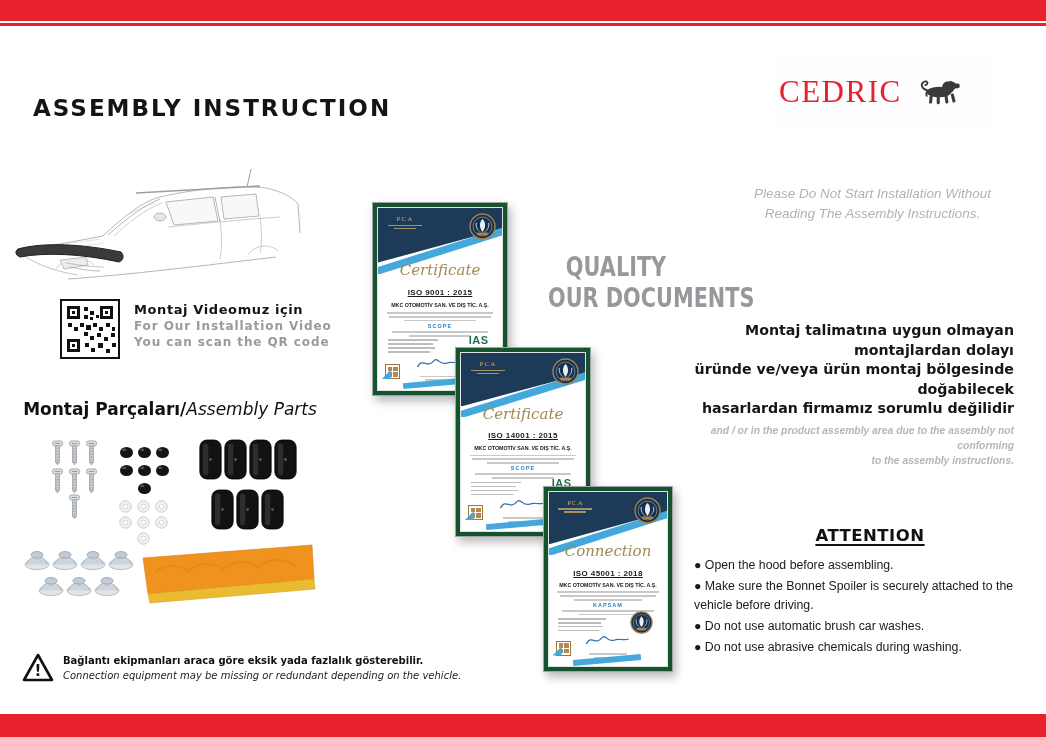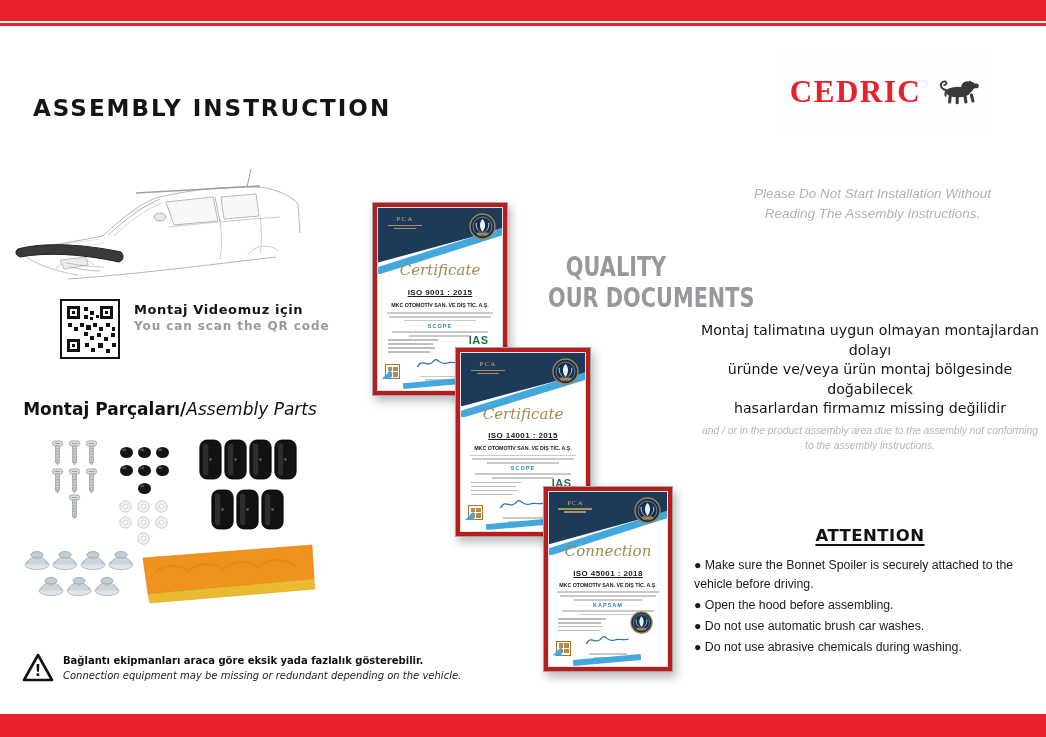--- a/index.html
+++ b/index.html
@@ -30,21 +30,21 @@
   
   .bottom-warning{position:absolute;left:22px;top:653px;display:flex;align-items:flex-start;}
   .bottom-warning .txt{margin-left:9px;font-family:"DejaVu Sans",sans-serif;}
   .bottom-warning .tr{font-weight:bold;font-size:10px;color:#101010;line-height:16px;}
   .bottom-warning .en{font-style:italic;font-size:10px;color:#222;line-height:14px;}
   
   .quality{position:absolute;left:531px;top:252px;width:170px;text-align:center;
      font-family:"DejaVu Sans",sans-serif;font-weight:bold;font-size:26px;color:#98989c;
      line-height:31px;transform:scaleX(.8);transform-origin:center;white-space:nowrap;}
   
-  .cert{position:absolute;background:#b91c1c;border:1px solid #9ea4a8;
+  .cert{position:absolute;background:#14532d;border:1px solid #9ea4a8;
         box-shadow:3px 5px 9px rgba(0,0,0,.28);}
   .cert1{left:372px;top:202px;width:134px;height:192px;z-index:1;}
   .cert2{left:455px;top:347px;width:134px;height:188px;z-index:2;}
   .cert3{left:543px;top:486px;width:128px;height:184px;z-index:3;}
   .cert-inner{position:absolute;inset:4px;background:#fff;border:1px solid #e0e2e4;overflow:hidden;}
   .cert-band{position:absolute;top:0;left:0;width:100%;height:30%;background:#1d3a58;
      clip-path:polygon(0 0,100% 0,100% 38%,0 100%);}
   .cert-stripe{position:absolute;top:0;left:0;width:100%;height:36%;background:#45a8dc;
      clip-path:polygon(0 90%,100% 30%,100% 42%,0 102%);}
   .cert-org{position:absolute;top:4%;left:8%;color:#c7a964;text-align:center;
@@ -73,26 +73,26 @@
   .cert-seal{position:absolute;bottom:6%;left:6%;width:15px;height:15px;border:1.5px solid #a4742f;
      display:grid;grid-template-columns:1fr 1fr;gap:1px;padding:1.5px;box-sizing:border-box;}
   .cert-seal i{background:#a4742f;opacity:.85;}
   .cert-ribbon{position:absolute;bottom:2%;left:20%;width:58%;height:6px;background:#45a8dc;
      transform:rotate(-5deg);}
   .cert-ribbon2{position:absolute;bottom:6%;left:3%;width:9px;height:13px;background:#45a8dc;
      clip-path:polygon(0 100%,100% 30%,100% 100%);}
   .cert-mid-emblem{position:absolute;top:68.5%;right:12%;}
   
   .logo-box{position:absolute;left:779px;top:54px;width:213px;height:76px;background:#fefefe;
-     display:flex;align-items:center;justify-content:center;font-weight:bold;}
+     display:flex;align-items:center;justify-content:flex-start;}
   .logo-box .brand{font-family:"Liberation Serif",serif;color:#e8212d;font-size:31px;
      letter-spacing:1.5px;margin-right:14px;}
   .note{position:absolute;left:700px;top:184px;width:345px;text-align:center;
      font-style:italic;font-size:13.5px;color:#b2b2b6;line-height:20px;}
-  .disclaimer{position:absolute;left:694px;top:321px;width:352px;text-align:center;}
+  .disclaimer{position:absolute;left:662px;top:321px;width:352px;text-align:right;font-weight:bold;}
   .disclaimer .tr{font-family:"DejaVu Sans",sans-serif;font-size:14.2px;color:#161616;line-height:19.5px;}
   .disclaimer .en{margin-top:4px;font-style:italic;font-size:10.3px;color:#b6b6ba;line-height:15px;}
   .attention{position:absolute;left:694px;top:526px;width:352px;}
   .attention .att-title{text-align:center;font-family:"DejaVu Sans",sans-serif;font-weight:bold;
      font-size:16.5px;letter-spacing:.5px;color:#111;text-decoration:underline;
      text-underline-offset:3px;text-decoration-thickness:2px;}
   .attention .blist{margin-top:11px;font-size:12.3px;color:#1a1a1a;line-height:19px;}
   .attention .blist p{margin:0 0 2px 0;}
 </style>
 </head>
@@ -214,20 +214,21 @@
         <rect x="38" y="44" width="5" height="5"></rect>
           <rect x="46" y="50" width="4" height="4"></rect>
           <rect x="52" y="44" width="4" height="4"></rect>
         <rect x="30" y="18" width="3" height="3"></rect>
           <rect x="36" y="16" width="3" height="3"></rect>
       </g>
     </svg>
   </div>
   <div class="qr-text">
     <div class="tr">Montaj Videomuz için</div>
+    <div class="en">For Our Installation Video</div>
     <div class="en">You can scan the QR code</div>
   </div>
 
   <div class="parts-title">
     <span class="bold">Montaj Parçaları/</span><span class="ital">Assembly Parts</span>
   </div>
   <div class="parts-art">
     <svg width="310" height="175" viewBox="0 0 310 175">
 
       <use href="#screw" x="36" y="8" width="13" height="26"></use>
@@ -475,33 +476,33 @@
 
   <div class="note">
     <div>Please Do Not Start Installation Without</div>
     <div>Reading The Assembly Instructions.</div>
   </div>
 
   <div class="disclaimer">
     <div class="tr">
       <div>Montaj talimatına uygun olmayan montajlardan dolayı</div>
       <div>üründe ve/veya ürün montaj bölgesinde doğabilecek</div>
-      <div>hasarlardan firmamız missing değilidir</div>
+      <div>hasarlardan firmamız sorumlu değilidir</div>
     </div>
     <div class="en">
       <div>and / or in the product assembly area due to the  assembly not conforming</div>
       <div>to the assembly instructions.</div>
     </div>
   </div>
 
   <div class="attention">
     <div class="att-title">ATTENTION</div>
     <div class="blist">
+      <p>● Open the hood before assembling.</p>
       <p>● Make sure the Bonnet Spoiler is securely attached to the vehicle before driving.</p>
-      <p>● Open the hood before assembling.</p>
       <p>● Do not use automatic  brush car washes.</p>
       <p>● Do not use abrasive chemicals during washing.</p>
     </div>
   </div>
 
   <div class="banner-bottom"></div>
 
 </div>
 
 </body></html>

